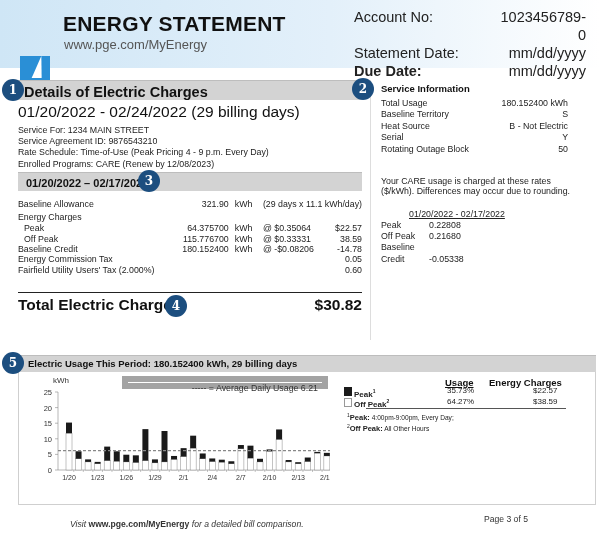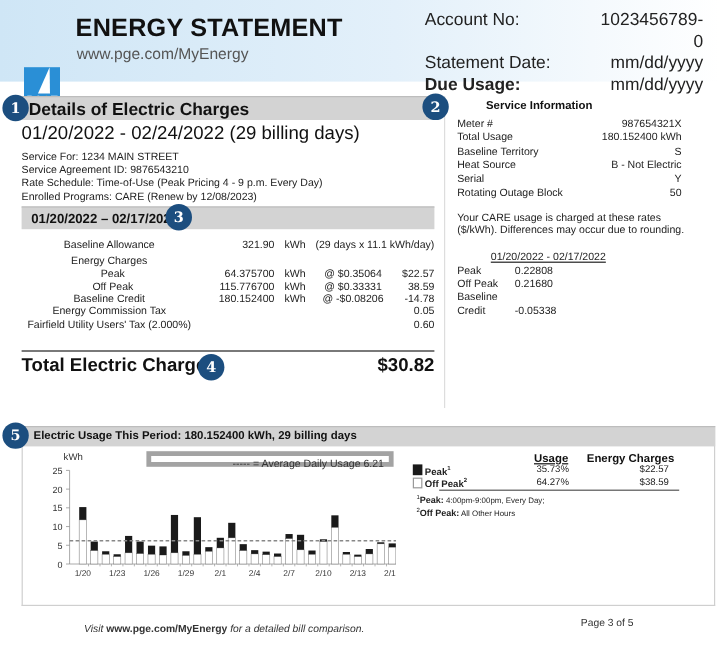--- a/index.html
+++ b/index.html
@@ -19,43 +19,43 @@
 
   .badge { position: absolute; width: 22px; height: 22px; border-radius: 50%; background: #1c4e7f; color: #fff; font-family: "DejaVu Serif", serif; font-weight: bold; font-size: 12px; text-align: center; line-height: 22px; z-index: 3; }
 
   .sec-bar { position: absolute; background: #d3d3d3; border-top: 1px solid #bdbdbd; }
   .details-title { position: absolute; left: 24px; top: 84px; font-size: 14.5px; font-weight: bold; }
   .period { position: absolute; left: 18px; top: 103px; font-size: 15.5px; }
   .info { position: absolute; left: 18px; top: 125px; font-size: 8.8px; line-height: 11.2px; color: #222; }
 
   .sub-title { position: absolute; left: 26px; top: 177px; font-size: 11px; font-weight: bold; }
   table.charges { position: absolute; left: 18px; top: 197px; width: 344px; border-collapse: collapse; font-size: 8.8px; color: #222; }
-  table.charges td { padding: 0; height: 10.4px; white-space: nowrap; text-align: center; }
+  table.charges td { padding: 0; height: 10.4px; white-space: nowrap; }
   table.charges td.num { text-align: right; }
   table.charges tr.gap td { height: 13px; }
   .total-line { position: absolute; left: 18px; top: 292px; width: 344px; border-top: 1.5px solid #222; }
   .total-lbl { position: absolute; left: 18px; top: 296px; font-size: 15.5px; font-weight: bold; }
   .total-val { position: absolute; right: 238px; top: 296px; font-size: 15.5px; font-weight: bold; }
 
   .vdivider { position: absolute; left: 370px; top: 80px; height: 260px; border-left: 1px solid #ddd; }
-  .svc-title { position: absolute; left: 381px; top: 83px; font-size: 9.5px; font-weight: bold; margin-left: 24px; }
+  .svc-title { position: absolute; left: 381px; top: 83px; font-size: 9.5px; font-weight: bold; }
   table.svc { position: absolute; left: 381px; top: 97px; width: 187px; border-collapse: collapse; font-size: 8.8px; color: #222; }
   table.svc td { padding: 0; height: 11.5px; }
   table.svc td.num { text-align: right; }
   .care-note { position: absolute; left: 381px; top: 176px; width: 200px; font-size: 8.8px; line-height: 10.4px; color: #222; }
   .care-period { position: absolute; left: 381px; top: 209px; font-size: 8.8px; text-decoration: underline; color: #222; padding-left: 28px; }
   table.care { position: absolute; left: 381px; top: 219px; border-collapse: collapse; font-size: 8.8px; color: #222; }
   table.care td { padding: 0; height: 11.3px; }
   table.care td.v { padding-left: 10px; }
 
   .usage-box { position: absolute; left: 18px; top: 355px; width: 578px; height: 150px; border: 1px solid #cfcfcf; border-top: none; }
   .usage-bar { position: absolute; left: 18px; top: 355px; width: 578px; height: 17px; background: #d3d3d3; border-top: 1px solid #bdbdbd; }
   .usage-title { position: absolute; left: 28px; top: 358px; font-size: 9.5px; font-weight: bold; }
 
-  .avg-legend { position: absolute; left: 122px; top: 376px; width: 206px; height: 13px; border: 4px solid #a3a3a3; font-size: 8.8px; color: #333; text-align: right; padding-right: 4px; line-height: 12px; }
+  .avg-legend { position: absolute; left: 122px; top: 376px; width: 206px; height: 13px; border: 6px solid #a3a3a3; font-size: 8.8px; color: #333; text-align: right; padding-right: 4px; line-height: 12px; }
   .ylabel { position: absolute; left: 53px; top: 376px; font-size: 8px; color: #333; }
   .chart-wrap { position: absolute; left: 30px; top: 388px; width: 300px; height: 100px; }
 
   .leg-usage-h { position: absolute; left: 445px; top: 377px; font-size: 9.5px; font-weight: bold; text-decoration: underline; }
   .leg-charges-h { position: absolute; left: 489px; top: 377px; font-size: 9.5px; font-weight: bold; }
   .leg-row { position: absolute; font-size: 8px; color: #222; }
   .swatch { position: absolute; width: 8px; height: 9px; }
   .leg-line { position: absolute; left: 366px; top: 408px; width: 200px; border-top: 1.2px solid #555; }
   .foot-note { position: absolute; left: 347px; top: 411px; font-size: 6.6px; line-height: 9px; color: #222; }
   .foot-note b { font-size: 7.5px; }
@@ -77,21 +77,21 @@
   <div class="acct">
     <div class="row">
       <span class="lbl">Account No:</span>
       <span class="val">1023456789-0</span>
     </div>
     <div class="row">
       <span class="lbl">Statement Date:</span>
       <span class="val">mm/dd/yyyy</span>
     </div>
     <div class="row">
-      <span class="lbl bold">Due Usage:</span>
+      <span class="lbl bold">Due Date:</span>
       <span class="val">mm/dd/yyyy</span>
     </div>
   </div>
 </div>
 
 <div class="sec-bar" style="left:18px; top:80px; width:344px; height:20px;"></div>
 <div class="badge" style="left:2px; top:79px;">1</div>
 <div class="details-title">Details of Electric Charges</div>
 <div class="period">01/20/2022 - 02/24/2022 (29 billing days)</div>
 <div class="info">
@@ -168,24 +168,20 @@
 <div class="total-line"></div>
 <div class="total-lbl">Total Electric Charges</div>
 <div class="badge" style="left:165px; top:295px;">4</div>
 <div class="total-val">$30.82</div>
 
 <div class="vdivider"></div>
 <div class="badge" style="left:352px; top:78px;">2</div>
 <div class="svc-title">Service Information</div>
 <table class="svc">
   <tbody>
-      <tr>
-        <td>Meter #</td>
-        <td class="num">987654321X</td>
-      </tr>
   <tr>
         <td>Total Usage</td>
         <td class="num">180.152400 kWh</td>
       </tr>
   <tr>
         <td>Baseline Territory</td>
         <td class="num">S</td>
       </tr>
   <tr>
         <td>Heat Source</td>

